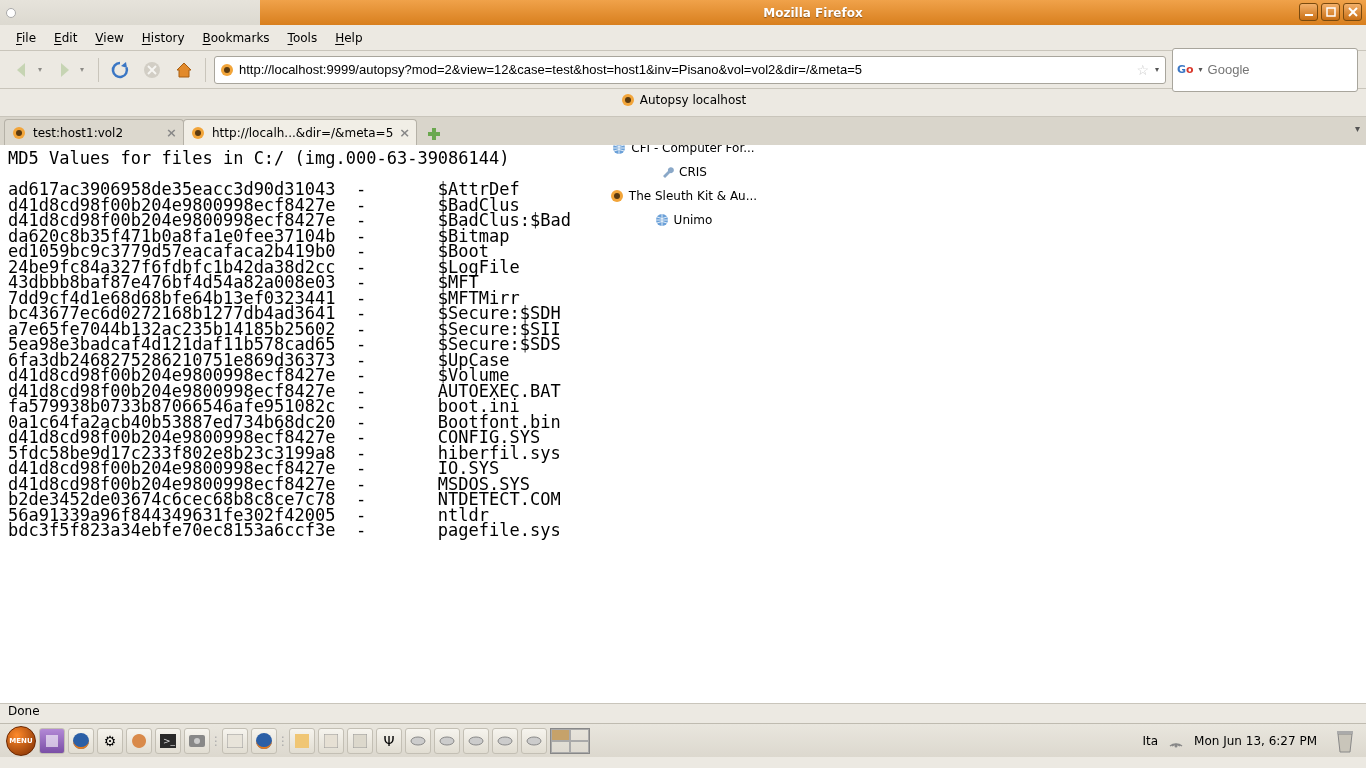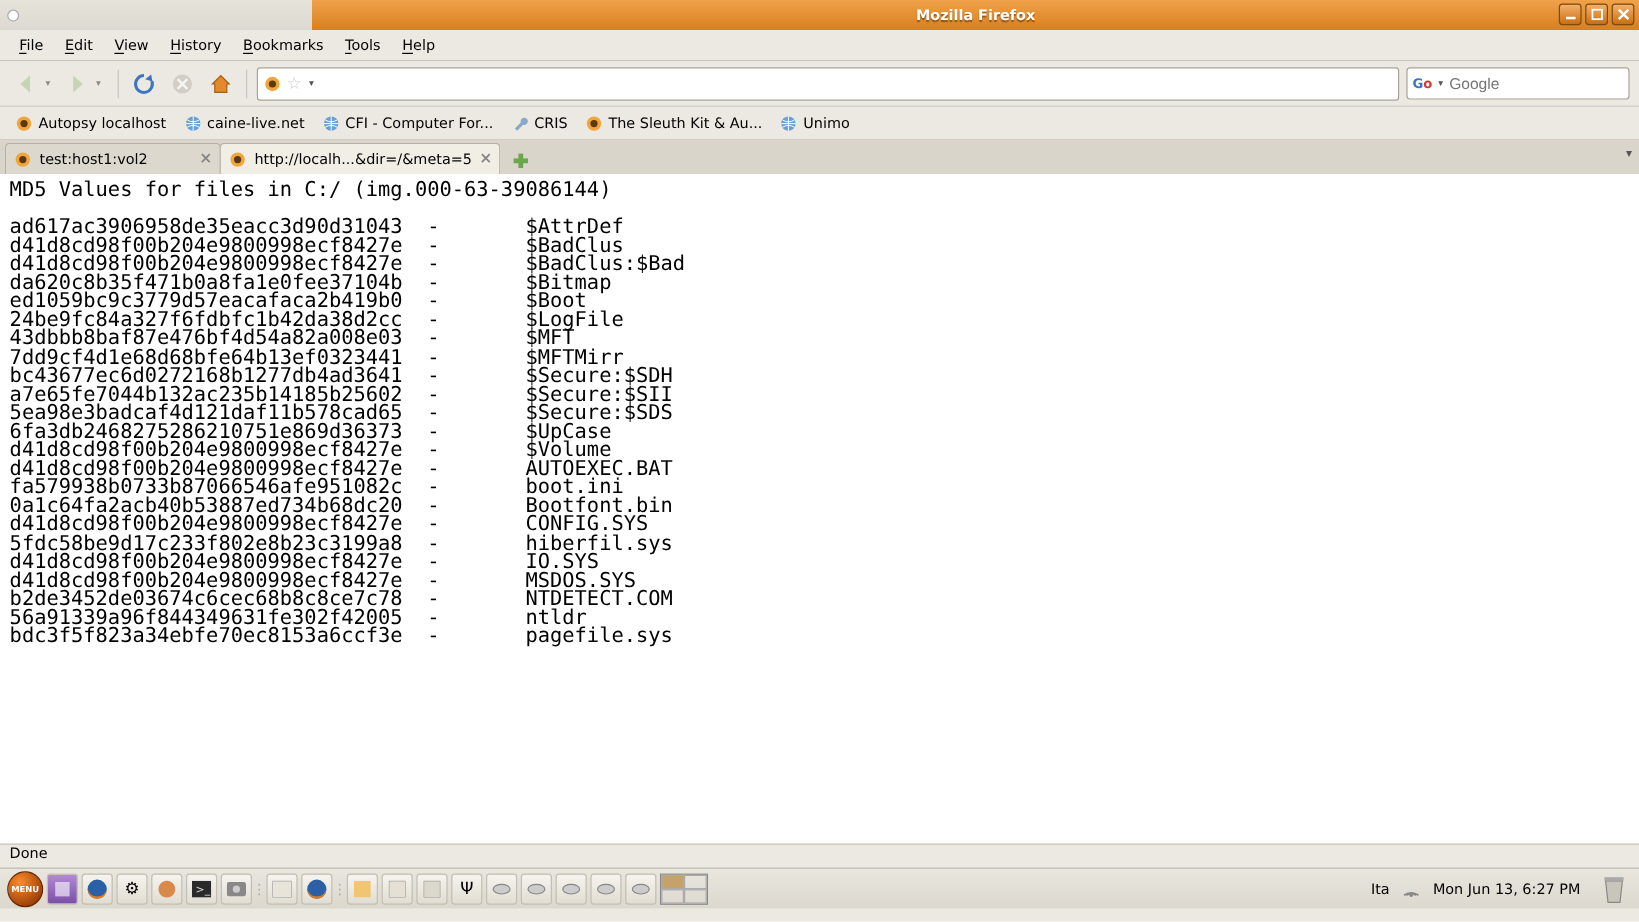--- a/index.html
+++ b/index.html
@@ -22,26 +22,26 @@
 
 .toolbar { height:38px; background:#ece9e2; border-bottom:1px solid #c9c5bb; display:flex; align-items:center; padding:0 8px; gap:6px; }
 .nav-arrows { display:flex; align-items:center; gap:2px; }
 .arrow-btn { width:28px; height:28px; display:flex; align-items:center; justify-content:center; opacity:.4; }
 .arrow-dd { width:10px; opacity:.4; font-size:8px; }
 .icon-btn { width:26px; height:26px; display:flex; align-items:center; justify-content:center; border-radius:3px; }
 .urlbar-wrap { flex:1; display:flex; align-items:center; height:28px; background:#fff; border:1px solid #a8a59c; border-radius:3px; padding:0 4px; gap:4px; }
 .urlbar-wrap input { flex:1; border:none; outline:none; font-size:13px; background:transparent; }
 .star { color:#ccc; font-size:14px; }
 .dd { font-size:8px; color:#555; padding:0 2px; }
-.searchbox { width:186px; display:flex; align-items:center; height:27px; background:#fff; border:1px solid #a8a59c; border-radius:3px; padding:0 4px; gap:3px; }
+.searchbox { width:186px; display:flex; align-items:center; height:44px; background:#fff; border:1px solid #a8a59c; border-radius:3px; padding:0 4px; gap:3px; }
 .searchbox input { flex:1; border:none; outline:none; font-size:13px; color:#888; background:transparent; }
 .sep { width:1px; height:24px; background:#c9c5bb; margin:0 2px; }
 
 
-.bookbar { height:28px; background:#ece9e2; border-bottom:1px solid #c9c5bb; display:flex; align-items:center; padding:0 6px; gap:2px; }
+.bookbar { height:28px; background:#ece9e2; border-bottom:1px solid #c9c5bb; display:flex; align-items:center; padding:0 6px; gap:2px;flex-direction:column; }
 .bookmark { display:flex; align-items:center; gap:4px; padding:3px 6px; cursor:default; }
 .bm-icon { width:16px; height:16px; display:flex; align-items:center; justify-content:center; font-size:12px; }
 
 
 .tabbar { height:28px; background:#d9d5cb; display:flex; align-items:flex-end; padding:0 4px; position:relative; }
 .tab { height:26px; min-width:180px; max-width:244px; background:#ece9e2; border:1px solid #b5b1a7; border-bottom:none; border-radius:4px 4px 0 0; display:flex; align-items:center; padding:0 6px; gap:6px; margin-right:-1px; position:relative; }
 .tab.inactive { background:#dcd8ce; }
 .tab.active { background:#f1eee6; z-index:2; }
 .tab-label { flex:1; white-space:nowrap; overflow:hidden; text-overflow:ellipsis; font-size:12px; }
 .tab-close { font-size:13px; color:#888; font-weight:bold; }
@@ -143,20 +143,21 @@
       </svg>
   </div>
   <div class="sep"></div>
   <div class="urlbar-wrap">
     <span class="bm-icon">
       <svg width="16" height="16">
           <circle cx="8" cy="8" r="6" fill="#f2a53a"></circle>
           <circle cx="8" cy="8" r="3" fill="#5a3a10"></circle>
         </svg>
     </span>
+    <input type="text" value="http://localhost:9999/autopsy?mod=2&amp;view=12&amp;case=test&amp;host=host1&amp;inv=Pisano&amp;vol=vol2&amp;dir=/&amp;meta=5" style="">
     <span class="star">☆</span>
     <span class="dd">▾</span>
   </div>
   <div class="searchbox">
     <span style="font-size:11px;font-weight:bold;"><span style="color:#3a76c4">G</span><span style="color:#d9372b">o</span></span>
     <span class="dd">▾</span>
     <input type="text" placeholder="Google" style="">
 
   </div>
 </div>

